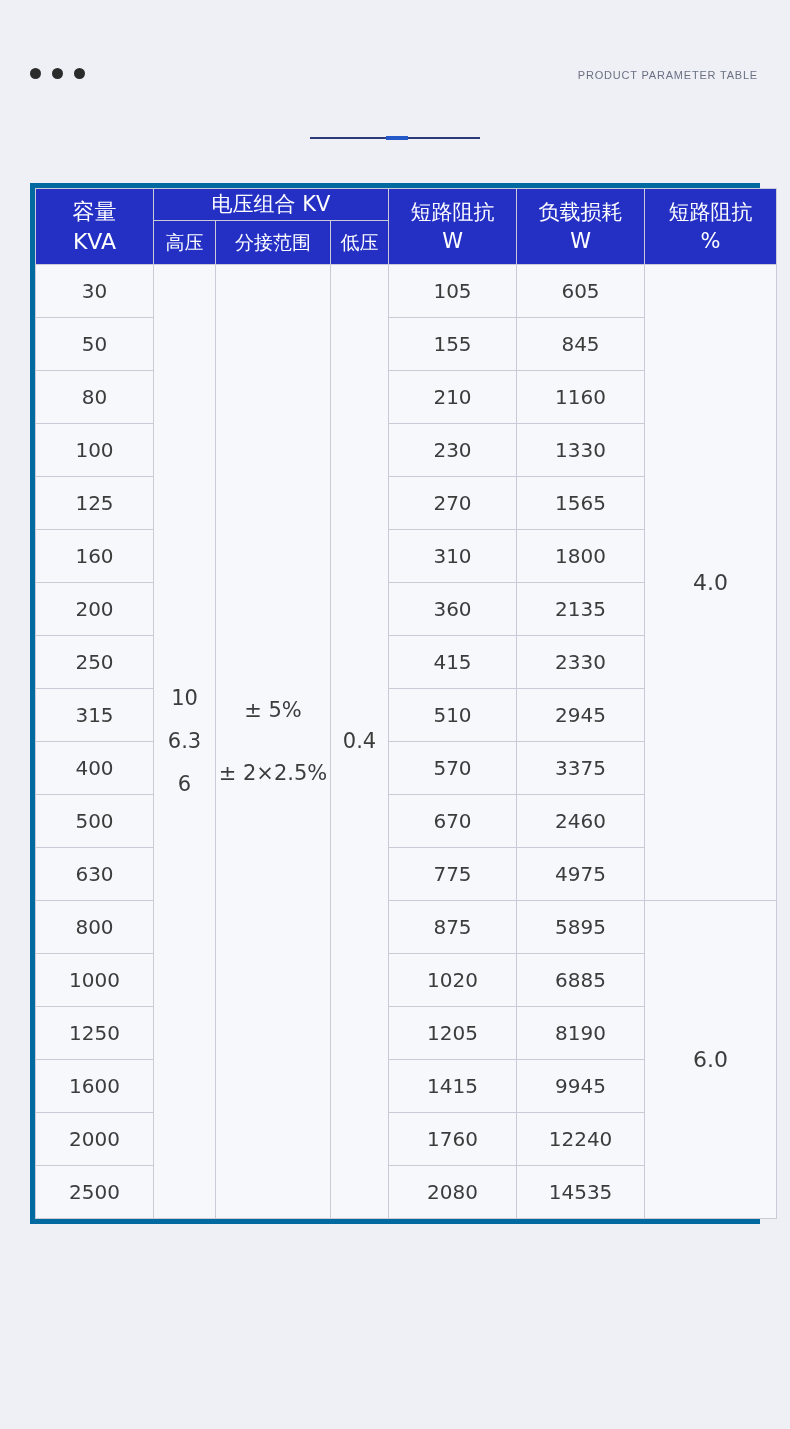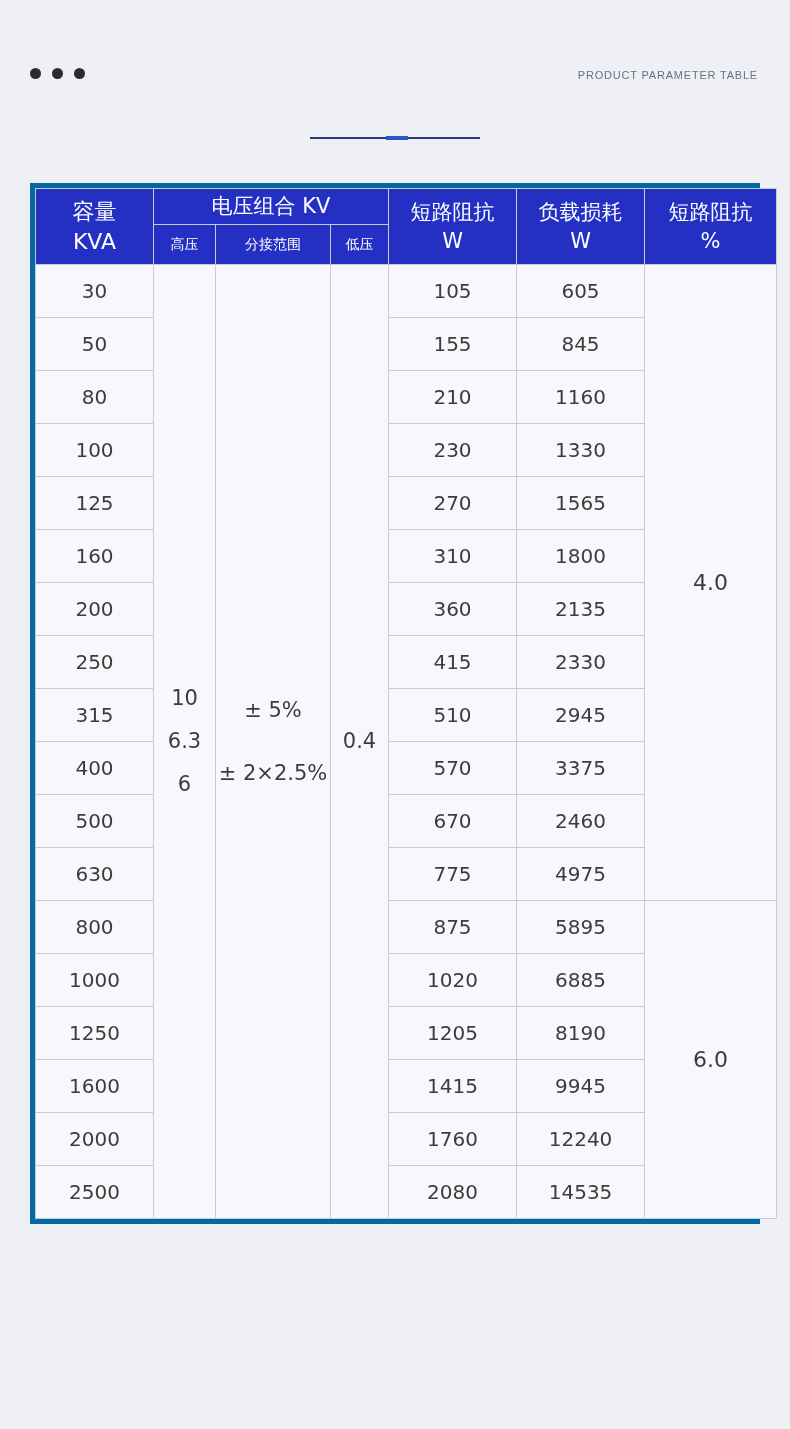--- a/index.html
+++ b/index.html
@@ -115,21 +115,21 @@
     font-size: 22px;
     line-height: 1.35;
     padding: 8px 2px;
   }
   thead th.mid {
     font-size: 21px;
     line-height: 1.35;
     padding: 0 2px;
   }
   thead th.sub {
-    font-size: 14px;
+    font-size: 19px;
     padding: 7px 2px;
   }
   tbody td {
     background: #f7f8fb;
     font-size: 20px;
     color: #3c3c3c;
     height: 50px;
     font-family: "DejaVu Sans", sans-serif;
     margin-top: 33px;
   }

